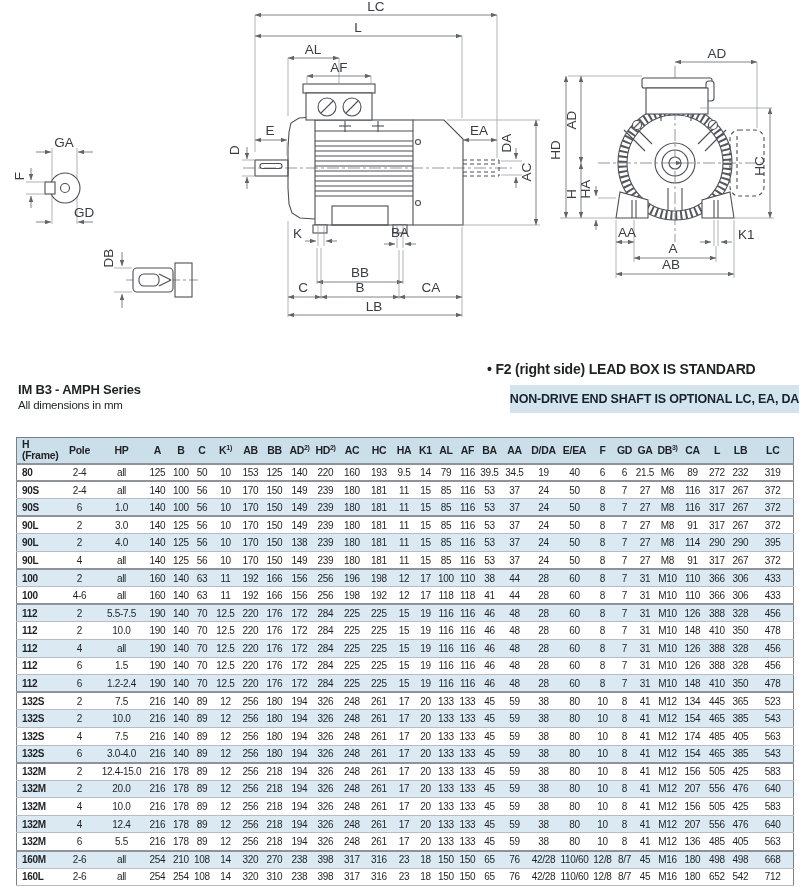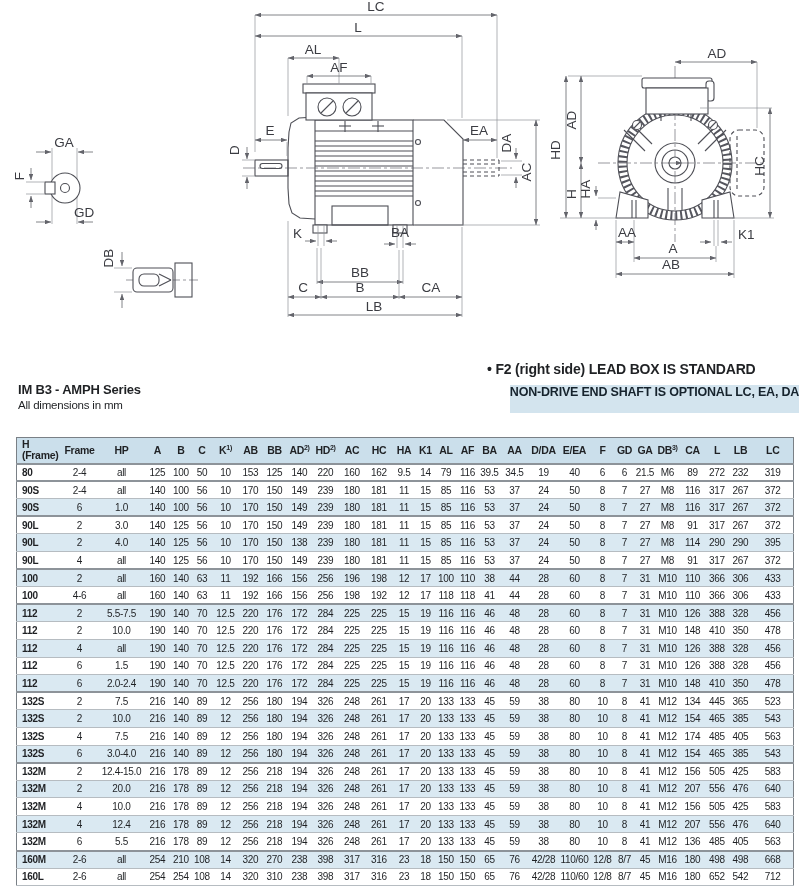--- a/index.html
+++ b/index.html
@@ -10,21 +10,21 @@
   *{box-sizing:border-box;}
   html,body{margin:0;padding:0;background:#fff;}
   .page{position:relative;width:802px;height:887px;background:#fff;overflow:hidden;
         font-family:"Liberation Sans", sans-serif;color:var(--txt);}
   .drawings{position:absolute;left:0;top:0;}
   svg text.t{font-family:"Liberation Sans", sans-serif;font-size:13.5px;fill:#3b3c42;}
   .note-bullet{position:absolute;left:487px;top:361px;font-size:14px;font-weight:bold;
                letter-spacing:-0.2px;white-space:nowrap;}
   .banner{position:absolute;left:510px;top:385px;width:289px;height:28px;
           background:var(--banner-bg);color:var(--banner-txt);
-          display:flex;align-items:flex-start;justify-content:center;
+          display:flex;align-items:center;justify-content:center;
           font-size:12.5px;font-weight:bold;letter-spacing:-0.2px;white-space:nowrap;}
   .title-block{position:absolute;left:18px;top:382px;}
   .title-block .t1{font-size:13px;font-weight:bold;letter-spacing:-0.2px;}
   .title-block .t2{font-size:11.5px;margin-top:2px;letter-spacing:-0.2px;}
   table.dim{position:absolute;left:16px;top:437px;width:778px;border-collapse:collapse;
             table-layout:fixed;font-size:10px;letter-spacing:-0.3px;
             border:1.5px solid var(--outer);}
   table.dim th, table.dim td{padding:0;text-align:center;vertical-align:middle;overflow:hidden;}
   table.dim thead th{background:var(--header-bg);font-weight:bold;font-size:10.5px;height:26px;
                      border-bottom:2px solid var(--grp-line);line-height:1.05;}
@@ -332,21 +332,21 @@
         <col style="width: 23px;">
         <col style="width: 24px;">
         <col>
       </colgroup>
     <thead>
         <tr id="thr">
           <th class="frame-h">
             <div>H</div>
             <div>(Frame)</div>
           </th>
-          <th>Frame</th>
+          <th>Pole</th>
           <th>HP</th>
           <th>A</th>
           <th>B</th>
           <th>C</th>
           <th>K<sup>1)</sup></th>
           <th>AB</th>
           <th>BB</th>
           <th>AD<sup>2)</sup></th>
           <th>HD<sup>2)</sup></th>
           <th>AC</th>
@@ -376,21 +376,21 @@
           <td>all</td>
           <td>125</td>
           <td>100</td>
           <td>50</td>
           <td>10</td>
           <td>153</td>
           <td>125</td>
           <td>140</td>
           <td>220</td>
           <td>160</td>
-          <td>162</td>
+          <td>193</td>
           <td>9.5</td>
           <td>14</td>
           <td>79</td>
           <td>116</td>
           <td>39.5</td>
           <td>34.5</td>
           <td>19</td>
           <td>40</td>
           <td>6</td>
           <td>6</td>
@@ -738,21 +738,21 @@
           <td>31</td>
           <td>M10</td>
           <td>126</td>
           <td>388</td>
           <td>328</td>
           <td>456</td>
         </tr>
         <tr class="alt gend">
           <td class="fr">112</td>
           <td>6</td>
-          <td>2.0-2.4</td>
+          <td>1.2-2.4</td>
           <td>190</td>
           <td>140</td>
           <td>70</td>
           <td>12.5</td>
           <td>220</td>
           <td>176</td>
           <td>172</td>
           <td>284</td>
           <td>225</td>
           <td>225</td>

